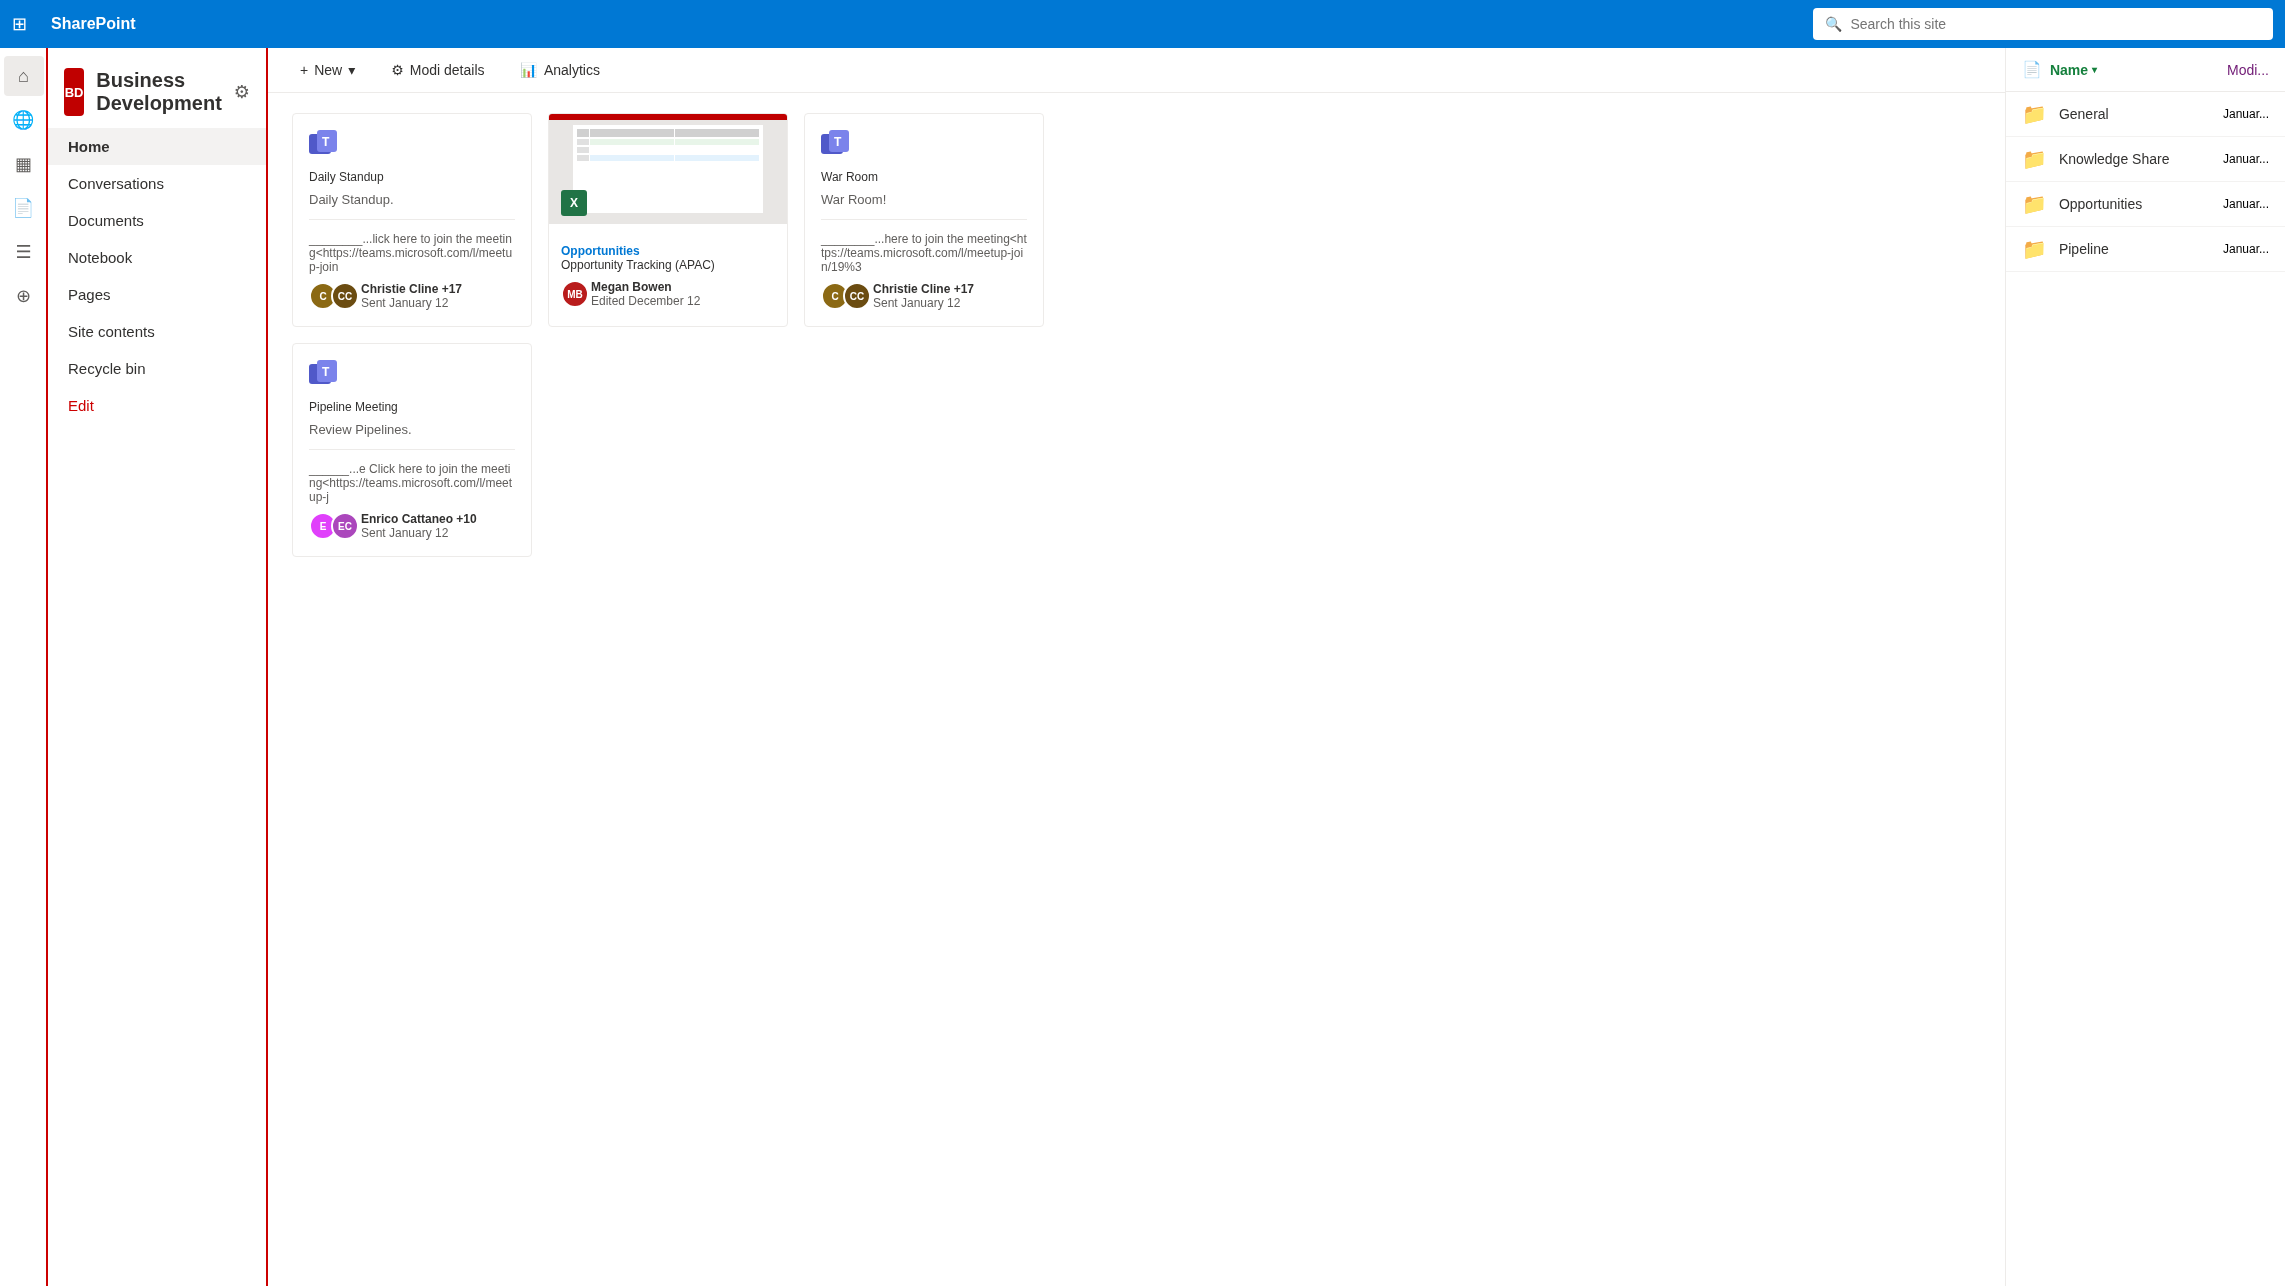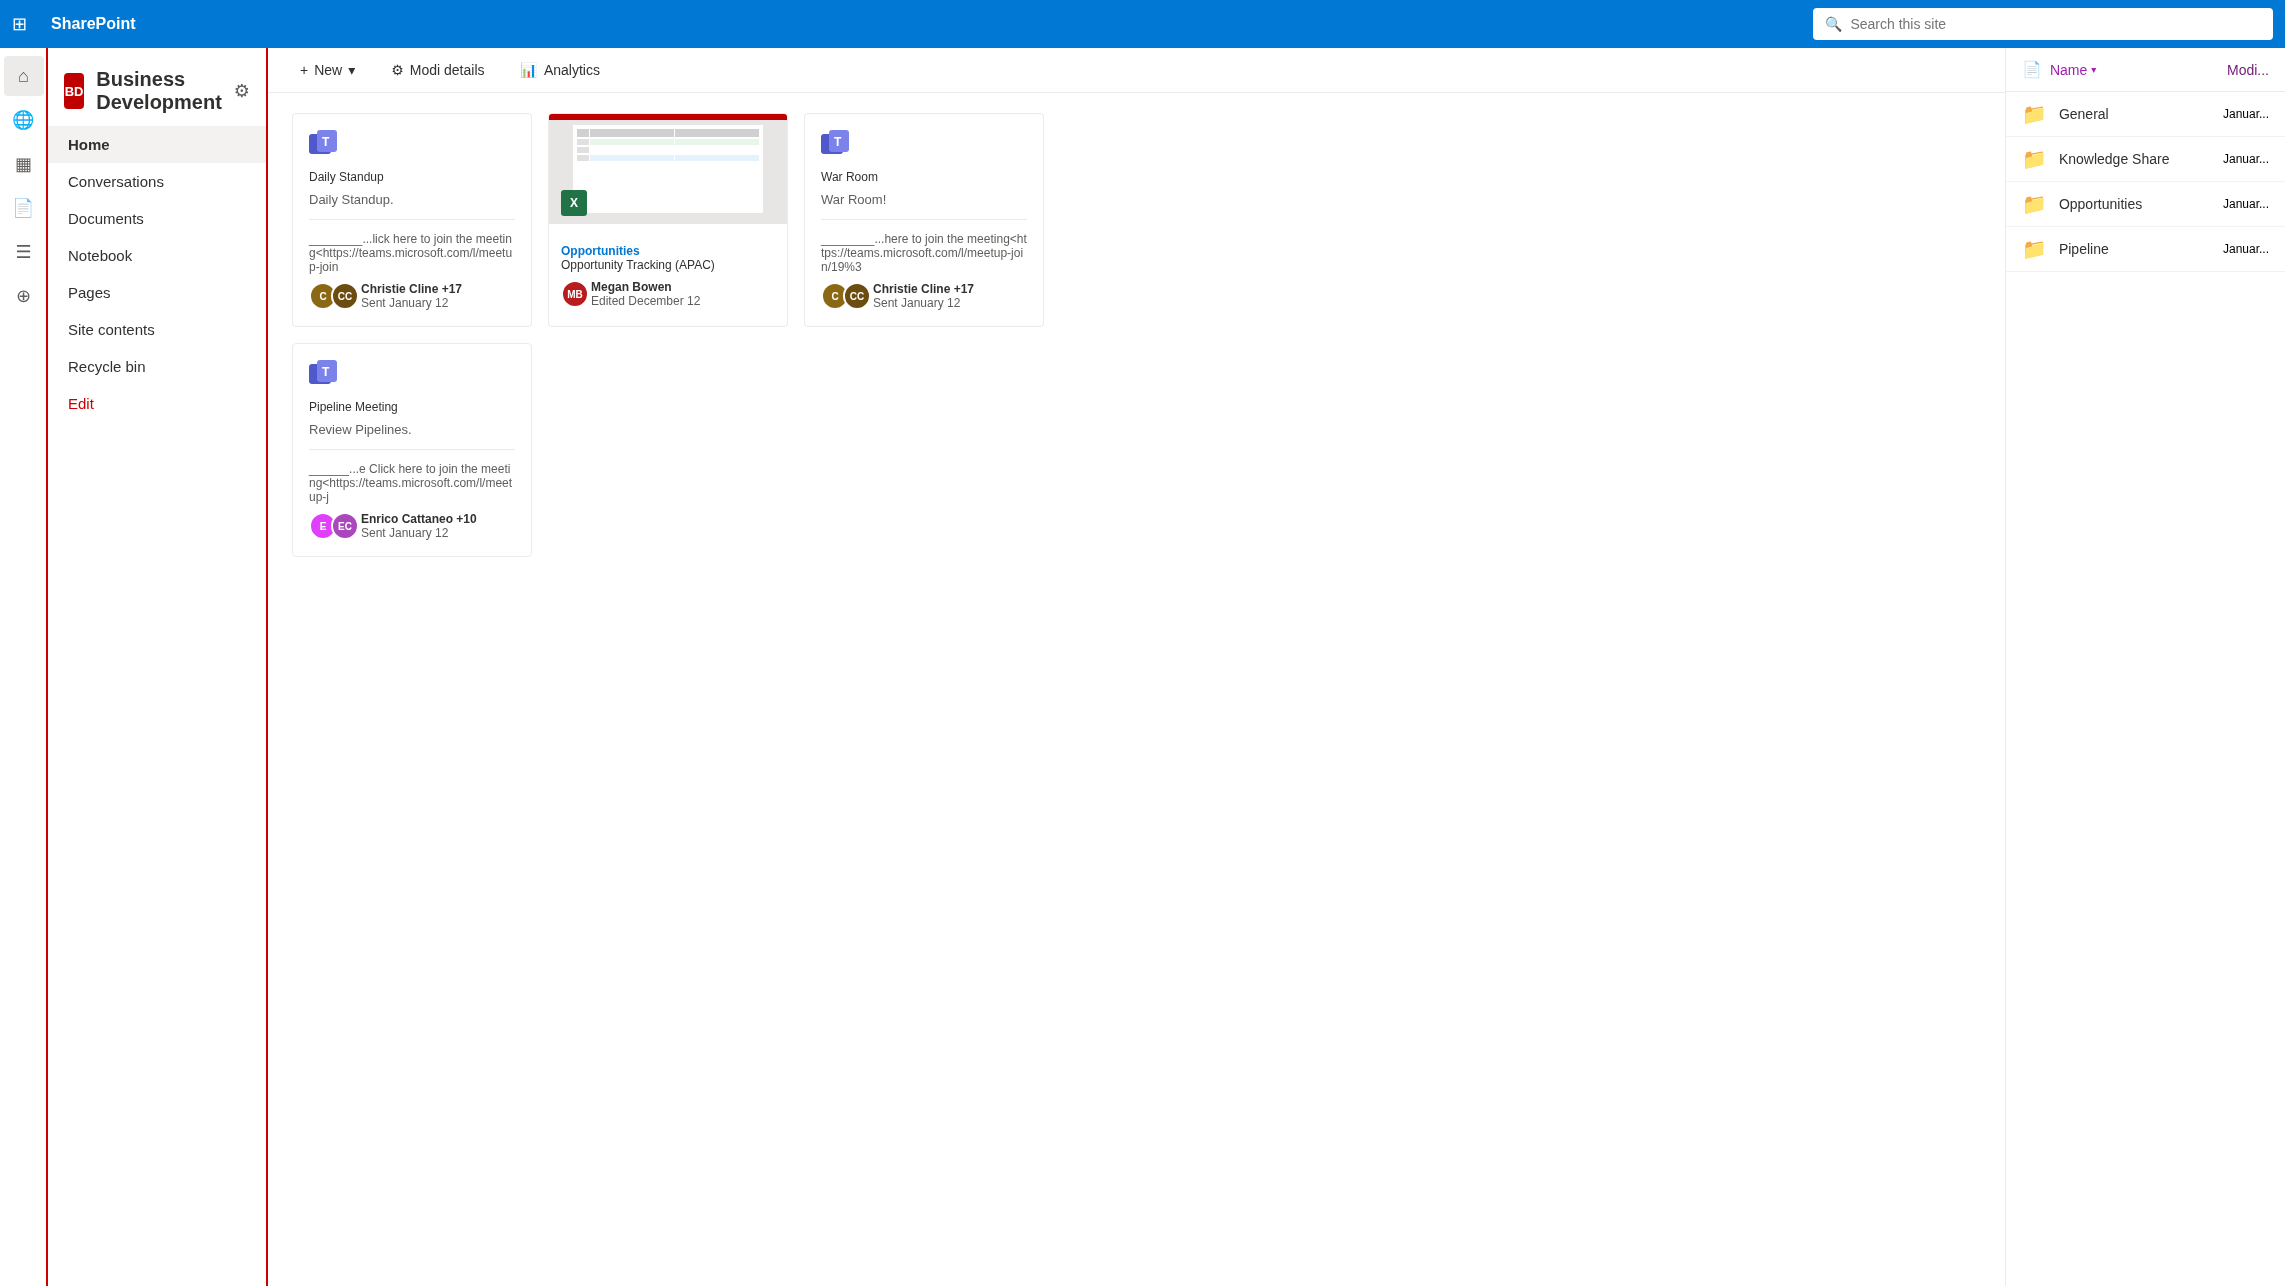--- a/index.html
+++ b/index.html
@@ -97,21 +97,21 @@
       background: white;
       padding: 14px 24px 0;
       display: flex;
       align-items: center;
       gap: 12px;
       border-bottom: 1px solid #edebe9;
     }
     .site-badge {
       background: #c00000;
       color: white;
-      width: 36px; height: 36px;
+      width: 36px; height: 48px;
       border-radius: 4px;
       display: flex; align-items: center; justify-content: center;
       font-size: 13px; font-weight: 600;
     }
     .site-title {
       font-size: 20px;
       font-weight: 600;
       color: #323130;
     }
     .site-header-icon { color: #605e5c; font-size: 18px; cursor: pointer; }
@@ -183,21 +183,21 @@
       flex-shrink: 0;
       overflow-y: auto;
     }
     .right-panel-header {
       display: flex;
       align-items: center;
       padding: 12px 16px;
       border-bottom: 1px solid #edebe9;
       gap: 8px;
     }
-    .right-panel-header-label { font-size: 14px; font-weight: 400; color: #a21caf; display: flex; align-items: center; gap: 4px; }
+    .right-panel-header-label { font-size: 14px; font-weight: 700; color: #15803d; display: flex; align-items: center; gap: 4px; }
     .right-panel-header-col2 { font-size: 14px; font-weight: 400; color: #701a75; margin-left: auto; text-align: right; }
     .folder-item {
       display: flex;
       align-items: center;
       padding: 10px 16px;
       gap: 12px;
       cursor: pointer;
       border-bottom: 1px solid #f3f2f1;
     }
     .folder-icon { font-size: 20px; color: #f4b942; }

